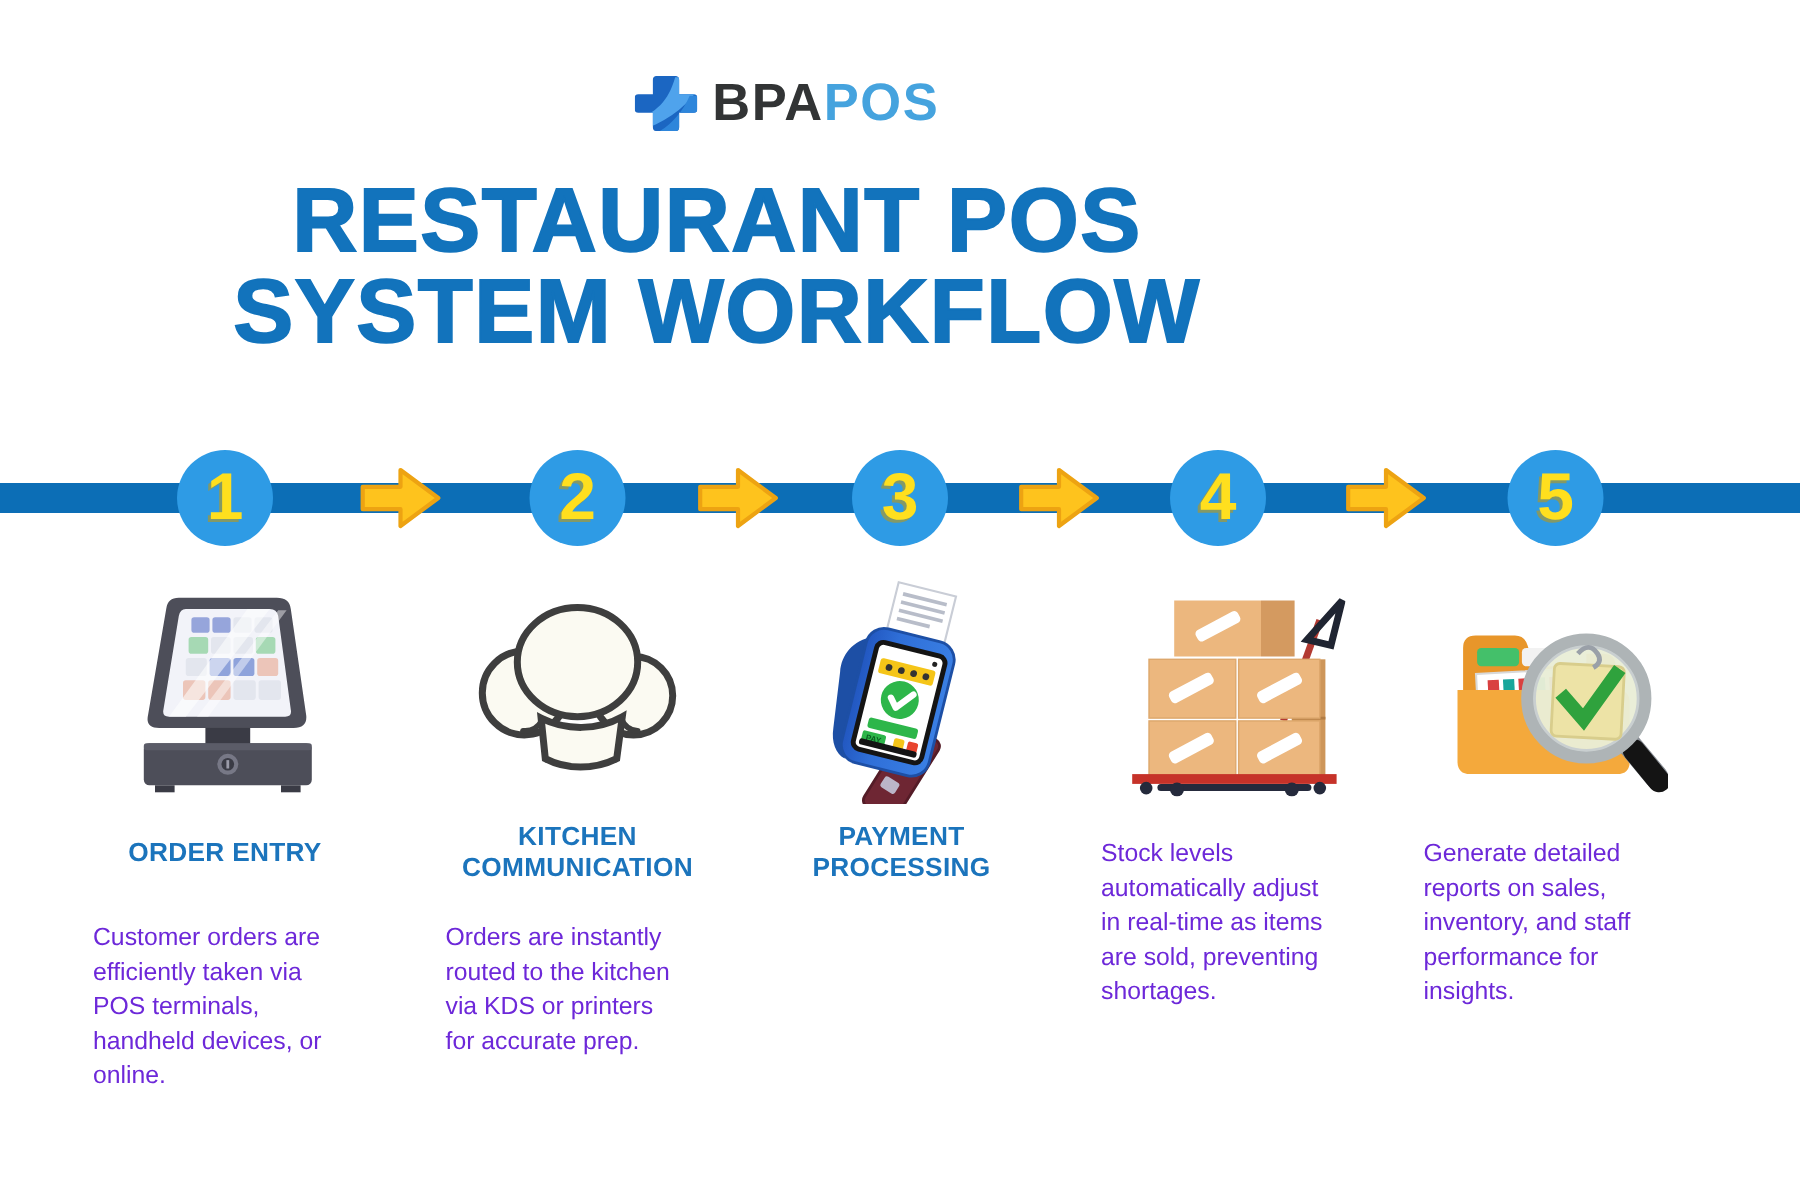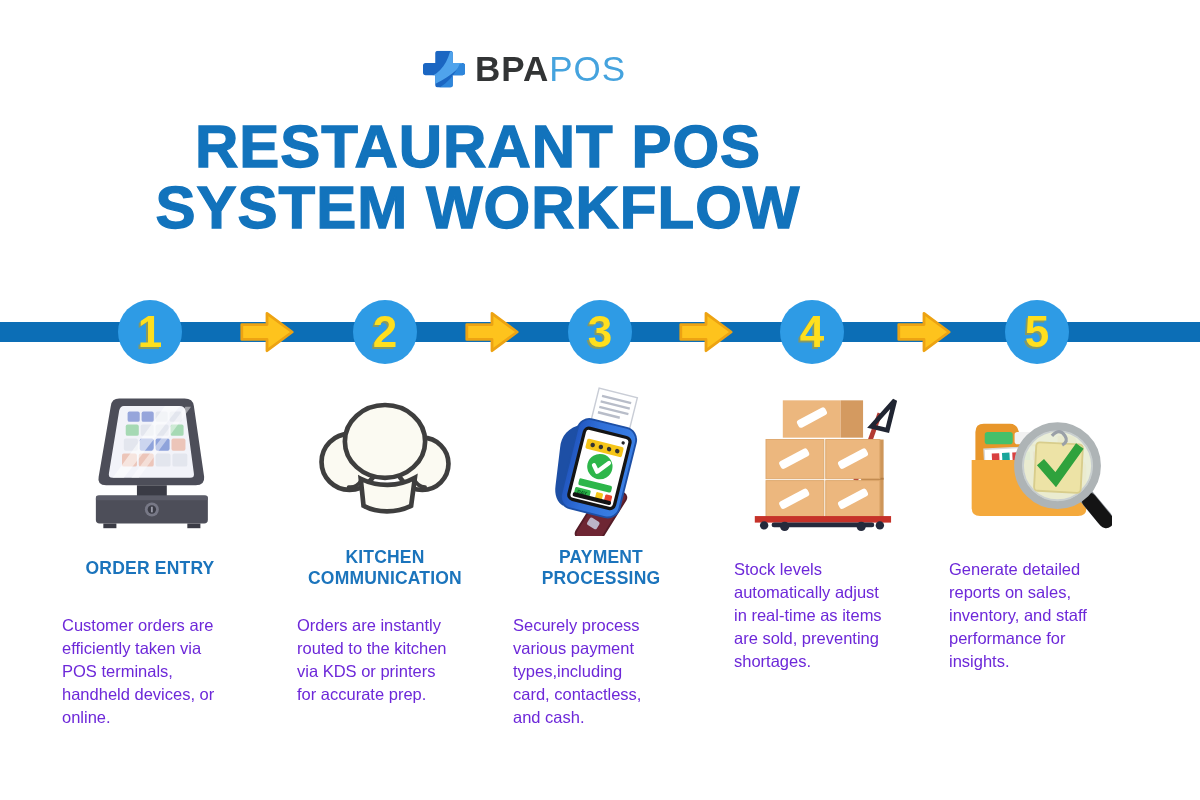--- a/index.html
+++ b/index.html
@@ -5,21 +5,21 @@
   html,body{margin:0;padding:0;background:#ffffff;}
   .canvas{
     position:relative;width:1200px;height:800px;background:#ffffff;
     font-family:"Liberation Sans",sans-serif;overflow:hidden;
   }
   
   .logo{position:absolute;top:48px;left:0;width:1049px;display:flex;align-items:center;justify-content:center;gap:10px;}
   .logo svg{display:block;}
   .logo-text{font-size:35px;letter-spacing:1px;display:flex;align-items:baseline;}
   .logo-bold{font-weight:700;color:#323435;}
-  .logo-light{font-weight:400;color:#45A3DE;}
+  .logo-light{font-weight:700;color:#45A3DE;}
   
   .title{
     position:absolute;top:116px;left:0;width:956px;text-align:center;
     color:#1273BC;font-size:60px;font-weight:800;line-height:1.02;letter-spacing:1px;
     -webkit-text-stroke:1.3px #1273BC;white-space:pre-line;
   }
   
   .timeline-bar{position:absolute;top:322px;left:0;width:1200px;height:20px;background:#0C6EB6;}
   .step-circle{
     position:absolute;top:300px;width:64px;height:64px;border-radius:50%;
@@ -198,25 +198,20 @@
           <rect x="61" y="108" width="17" height="8" rx="1.5" fill="#2DB64A"></rect>
           <text x="69.5" y="114.5" text-anchor="middle" font-size="5.8" font-weight="bold" fill="#0A5F23" font-family="Liberation Sans, sans-serif">PAY</text>
           <rect x="84" y="108" width="7.5" height="8" rx="1.5" fill="#F5C518"></rect>
           <rect x="94" y="108" width="7.5" height="8" rx="1.5" fill="#E8442E"></rect>
           <rect x="60" y="114" width="42" height="4.5" rx="2" fill="#141414"></rect>
         </g>
       </svg>
     </div>
     <div class="step-heading">PAYMENT
 PROCESSING</div>
-    <div class="step-desc">Securely process
-various payment
-types,including
-card, contactless,
-and cash.</div>
   </div>
 
   <div class="col c4">
     <div class="col-icon">
       <svg width="150" height="140" viewBox="0 0 160 150">
 
         <line x1="116" y1="96" x2="142" y2="24" stroke="#B23A32" stroke-width="5"></line>
         <polygon points="133,38 158,10 150,42" fill="none" stroke="#202532" stroke-width="5" stroke-linejoin="miter"></polygon>
 
         <rect x="122" y="52" width="24" height="84" fill="#CE9659"></rect>

